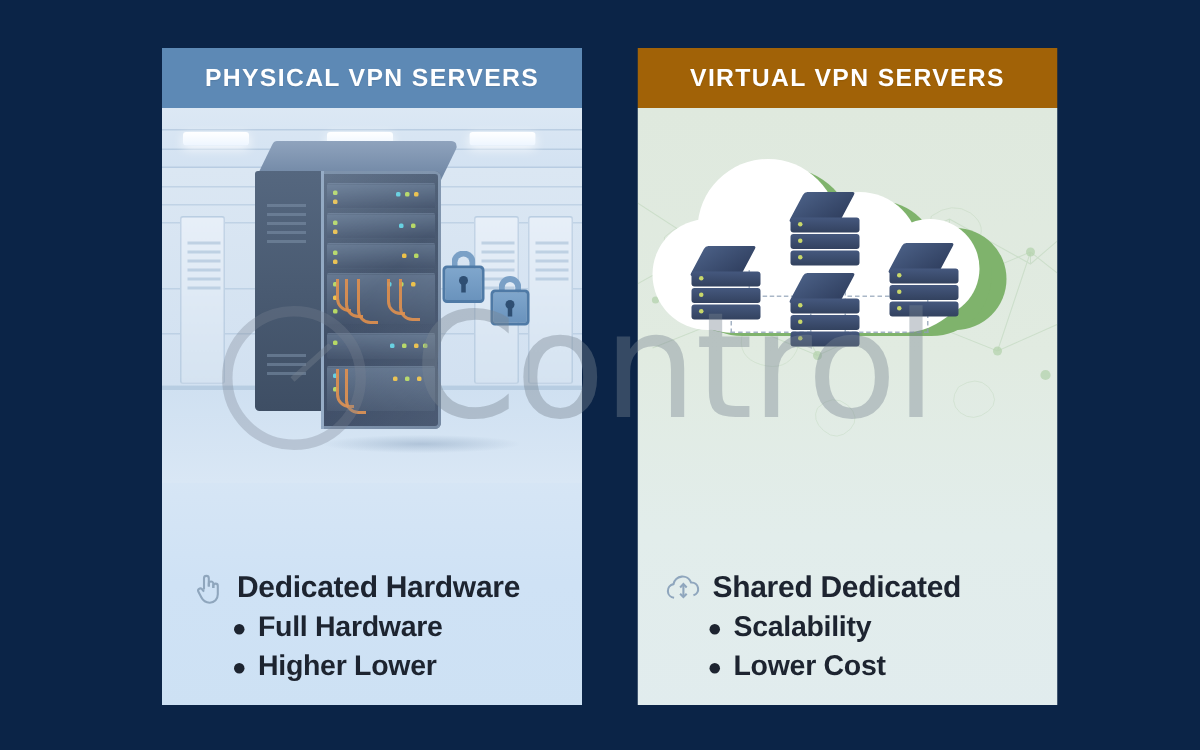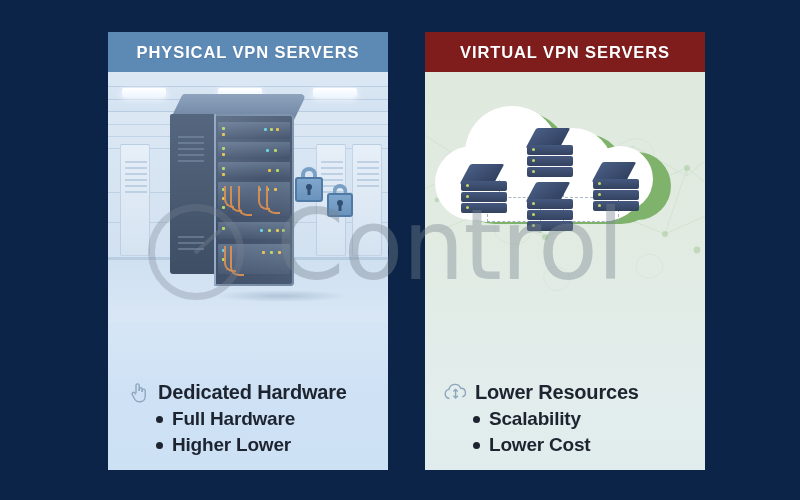--- a/index.html
+++ b/index.html
@@ -50,21 +50,21 @@
   }
   .panel.left  { left:108px; }
   .panel.right { left:425px; }
 
   .panel-header {
     position:relative; height:40px;
     display:flex; align-items:center; justify-content:center;
     z-index:5;
   }
   .panel.left .panel-header  { background:#5d89b5; }
-  .panel.right .panel-header { background:#7f1d1d;justify-content:center; }
+  .panel.right .panel-header { background:#a16207;justify-content:center; }
   .panel-header-title {
     color:#ffffff;
     font-size:16.5px;
     font-weight:bold;
     letter-spacing:0.9px;
     font-family:"Liberation Sans", sans-serif;
     text-shadow:0 1px 1px rgba(0,0,0,0.10);
     white-space:nowrap;
   }
   .panel-body {
@@ -511,21 +511,21 @@
       <div class="features">
         <div class="feature-row head">
           <span class="feat-icon">
             <svg width="26" height="20" viewBox="0 0 26 20" fill="none" stroke="#8fa6bd" stroke-width="1.4">
               <path d="M6.4 16.5a4.6 4.6 0 0 1-.4-9.1 6.1 6.1 0 0 1 11.7-1.1 4.4 4.4 0 0 1 1.6 8.6"></path>
               <path d="M12.6 7.4v8.6"></path>
               <path d="M10.4 9.6l2.2-2.2 2.2 2.2"></path>
               <path d="M10.4 13.8l2.2 2.2 2.2-2.2"></path>
             </svg>
           </span>
-          <span class="feat-label">Lower Resources</span>
+          <span class="feat-label">Shared Dedicated</span>
         </div>
         <div class="feature-row sub">
           <span class="bullet"></span>
           <span class="feat-label">Scalability</span>
         </div>
         <div class="feature-row sub">
           <span class="bullet"></span>
           <span class="feat-label">Lower Cost</span>
         </div>
       </div>

